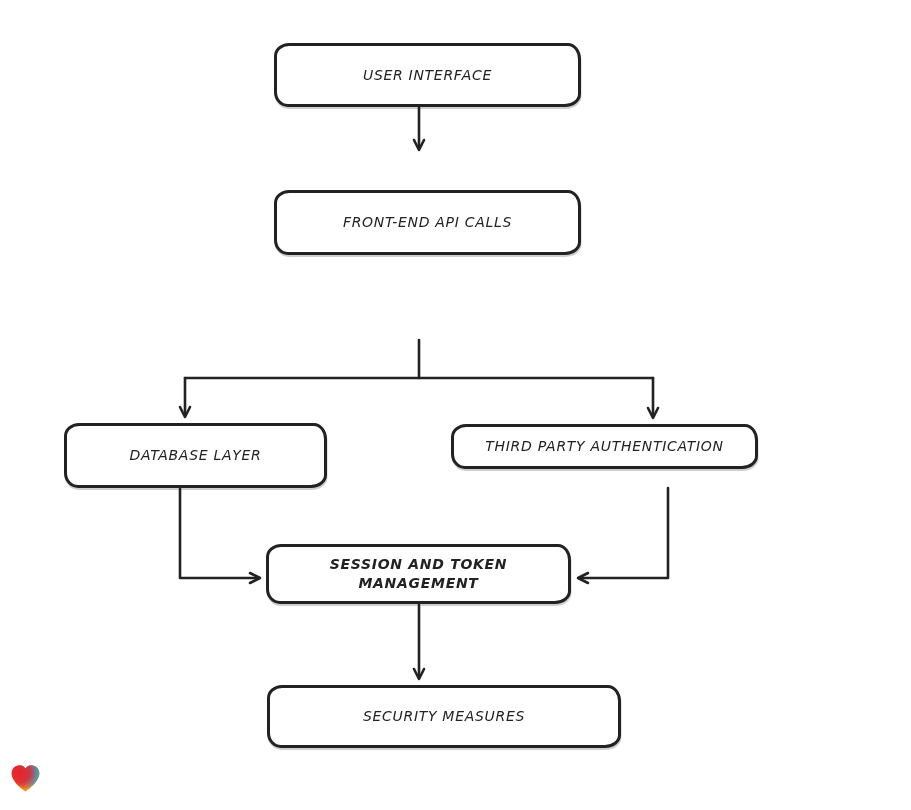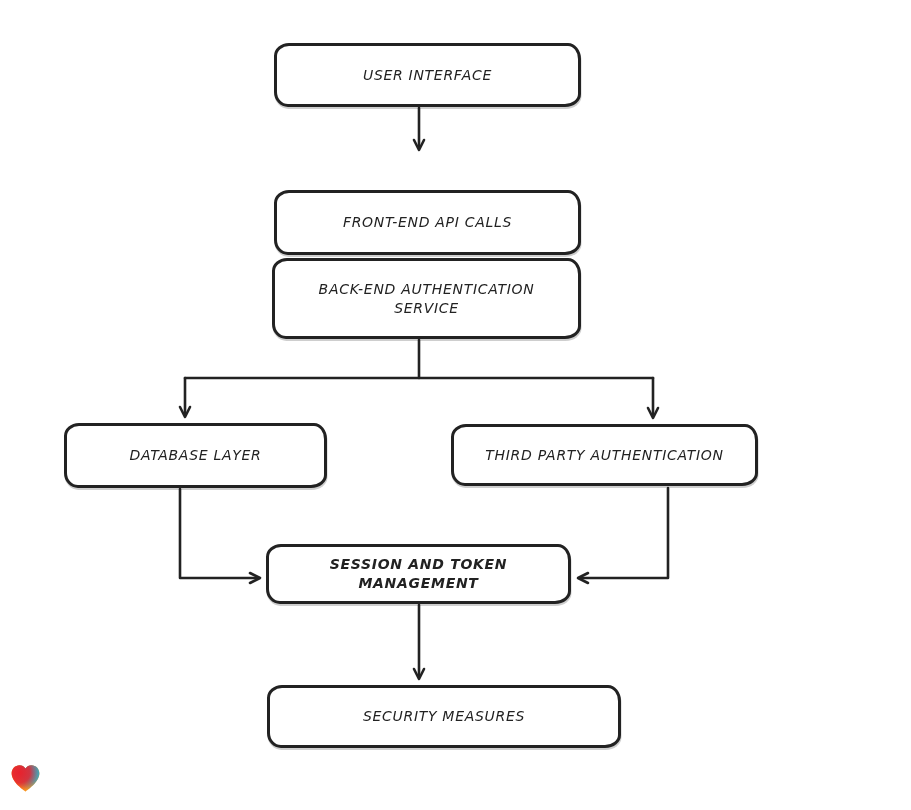--- a/index.html
+++ b/index.html
@@ -43,21 +43,21 @@
     letter-spacing: 0.7px;
     color: #222222;
     white-space: pre-line;
     padding: 0 12px;
   }
   
   #node-0 { left: 274px; top:  43px; width: 307px; height: 64px; }
   #node-1 { left: 274px; top: 156px; width: 307px; height: 65px; margin-top: 34px; }
   #node-2 { left: 272px; top: 258px; width: 309px; height: 81px; }
   #node-3 { left:  64px; top: 423px; width: 263px; height: 65px; }
-  #node-4 { left: 451px; top: 424px; width: 307px; height: 62px; }
+  #node-4 { left: 451px; top: 424px; width: 307px; height: 45px; }
   #node-5 { left: 266px; top: 544px; width: 305px; height: 60px; font-weight: bold; }
   #node-6 { left: 267px; top: 685px; width: 354px; height: 63px; }
   .logo {
     position: absolute;
     left: 7px;
     top: 759px;
     width: 37px;
     height: 37px;
   }
 </style>
@@ -94,24 +94,20 @@
   </svg>
 
   <div class="node" id="node-0">
     <span class="node-label">USER INTERFACE</span>
   </div>
 
   <div class="node" id="node-1">
     <span class="node-label">FRONT-END API CALLS</span>
   </div>
 
-  <div class="node" id="node-2">
-    <span class="node-label">BACK-END AUTHENTICATION
-SERVICE</span>
-  </div>
 
   <div class="node" id="node-3">
     <span class="node-label">DATABASE LAYER</span>
   </div>
 
   <div class="node" id="node-4">
     <span class="node-label">THIRD PARTY AUTHENTICATION</span>
   </div>
 
   <div class="node" id="node-5">

